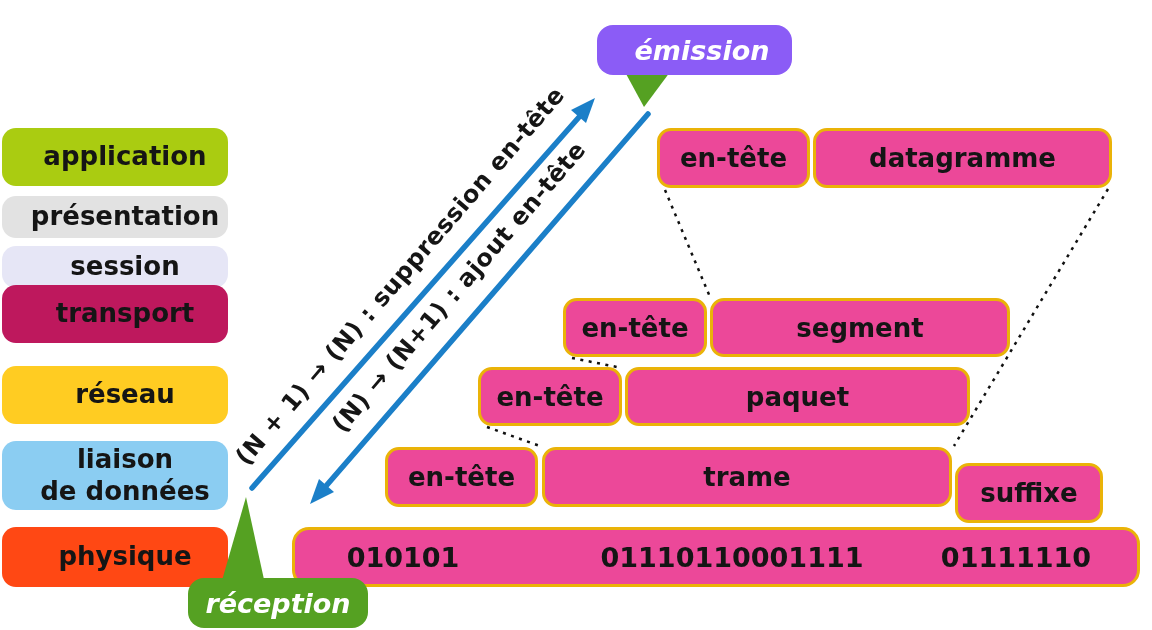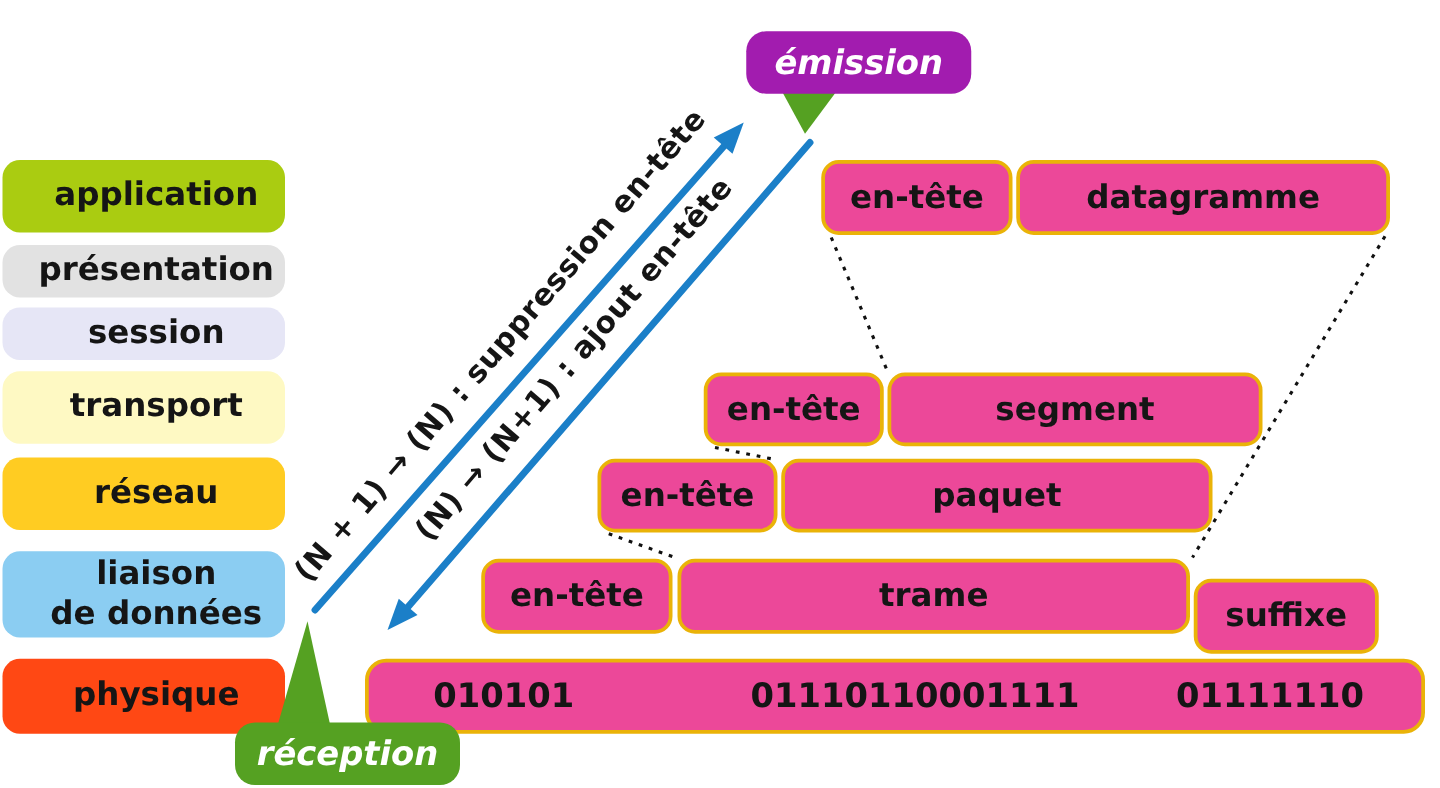--- a/index.html
+++ b/index.html
@@ -44,21 +44,21 @@
 
   <div class="layer" style="top: 128px; height: 58px; background-color: rgb(170, 204, 17);">
     <span>application</span>
   </div>
   <div class="layer" style="top: 196px; height: 42px; background-color: rgb(226, 226, 226);">
     <span>présentation</span>
   </div>
   <div class="layer" style="top: 246px; height: 42px; background-color: rgb(230, 230, 246);">
     <span>session</span>
   </div>
-  <div class="layer" style="top: 297px; height: 58px; background-color: #fef9c3;">
+  <div class="layer" style="top: 285px; height: 58px; background-color: #be185d;">
     <span>transport</span>
   </div>
   <div class="layer" style="top: 366px; height: 58px; background-color: rgb(255, 204, 34);">
     <span>réseau</span>
   </div>
   <div class="layer" style="top: 441px; height: 69px; background-color: rgb(139, 205, 242);">
     <span>liaison</span>
     <span>de données</span>
   </div>
   <div class="layer" style="top: 527px; height: 60px; background-color: rgb(255, 72, 20);">
@@ -115,20 +115,20 @@
     <line x1="648" y1="114" x2="326" y2="486" stroke-width="5.5" stroke-linecap="round" style="stroke: rgb(27, 127, 200);"></line>
     <polygon points="310,504 319,479 334,492" style="fill: rgb(27, 127, 200);"></polygon>
 
     <polygon points="625,72 670,72 644,107" style="fill: rgb(85, 161, 34);"></polygon>
     <polygon points="221,584 265,584 246,497" style="fill: rgb(85, 161, 34);"></polygon>
   </svg>
 
   <div class="diag-label" style="left:138px;top:262px;width:524px;">(N + 1) → (N) : suppression en-tête</div>
   <div class="diag-label" style="left:239px;top:273px;width:440px;">(N) → (N+1) : ajout en-tête</div>
 
-  <div class="bubble" style="left: 597px; top: 25px; background-color: #a21caf;">
+  <div class="bubble" style="left: 597px; top: 25px; background-color: #8b5cf6; padding-left: 15px;">
     <span>émission</span>
   </div>
   <div class="bubble" style="left: 188px; top: 578px; background-color: rgb(85, 161, 34);">
     <span>réception</span>
   </div>
 
 </div>
 
 </body></html>

